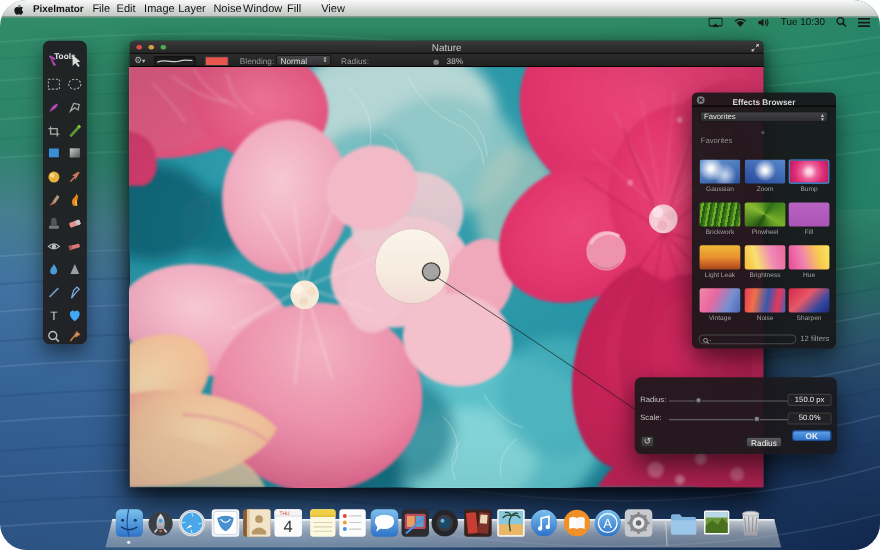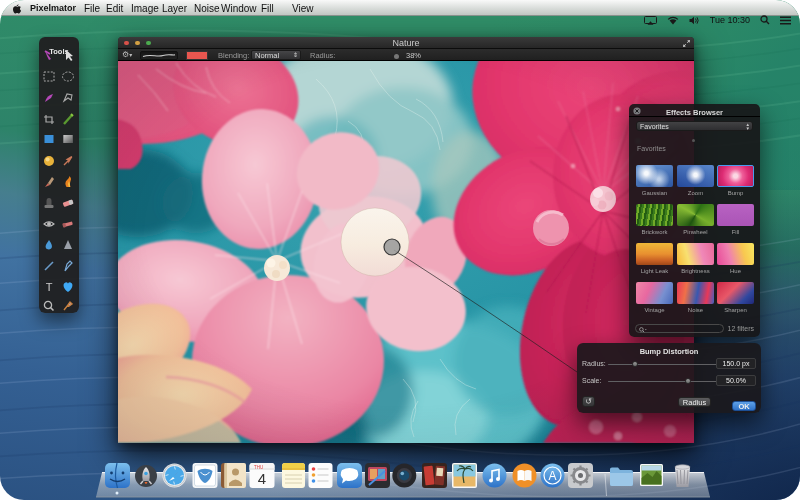--- a/index.html
+++ b/index.html
@@ -30,21 +30,21 @@
   background:linear-gradient(#3a3a3a,#262626); border-radius:4px 4px 0 0;
   border-bottom:1px solid #0c0c0c;text-decoration:underline; }
 #titlebar .title { position:absolute; left:0; right:0; top:1px; text-align:center; font-size:9px; color:#c9c9c9; }
 .tl { position:absolute; top:3.5px; width:4.5px; height:4.5px; border-radius:50%; }
 #toolbar { position:absolute; top:12px; left:0; right:0; height:12px; background:linear-gradient(#2c2c2c,#202020); border-bottom:1px solid #000; }
 #canvas { position:absolute; top:24px; left:0; width:576px; height:382px; }
 
 
 #fx { position:absolute; left:629px; top:84px; width:131px; height:233px;
   background:rgba(24,23,25,0.93); border-radius:5px; box-shadow:0 10px 24px rgba(0,0,0,.6);
-  color:#ccc;margin-top:20px; }
+  color:#ccc; }
 #fx .hdr { position:relative; height:13px; border-bottom:1px solid #000; }
 #fx .hdr .t { text-align:center; font-size:7.5px; font-weight:bold; color:#d8d8d8; padding-top:3.5px; }
 #fxdrop { position:absolute; left:7px; top:17px; width:117px; height:10px; background:linear-gradient(#424244,#2e2e31); border:1px solid #1a1a1a; border-radius:3px; font-size:7px; color:#e0e0e0; padding:0 3px; line-height:9.5px; }
 #fx .sect { position:absolute; left:8px; top:41px; font-size:7px; color:#8e8e8e; }
 #fxgrid { position:absolute; left:7px; top:61px; width:118px; }
 .thumb { position:absolute; width:37px; height:22px; border-radius:2px; overflow:hidden; }
 .tlabel { position:absolute; width:37px; text-align:center; font-size:6.5px; color:#a2a2a2; transform:scale(0.92); }
 #fxsearch { position:absolute; left:6px; bottom:4px; width:89px; height:9px; border:1px solid #4a4a4a; border-radius:5px; font-size:7px; color:#888; padding-left:3px; line-height:8px; }
 #fxcount { position:absolute; right:6px; bottom:5.5px; font-size:7px; color:#9a9a9a; }
 
@@ -472,32 +472,31 @@
         <svg style="position:absolute;left:3px;top:1.5px;" width="8" height="6" viewBox="0 0 8 6">
           <circle cx="2.4" cy="2.4" r="1.8" fill="none" stroke="#9a9a9a" stroke-width="0.9"></circle>
           <path d="M3.7,3.7 L5.2,5.2" stroke="#9a9a9a" stroke-width="1"></path>
           <path d="M6,2 l1.6,0 l-0.8,1.2 Z" fill="#9a9a9a"></path>
         </svg>
       </div>
   <div id="fxcount">12 filters</div>
 </div>
 
 <div id="bump">
-  <div class="t">Bump Distortion</div>
   <div class="lbl" style="left:5px; top:16.5px;">Radius:</div>
   <div class="track" style="left:31px; top:20.5px; width:110px;"></div>
   <div class="knob" style="left:55px; top:18px;"></div>
   <div class="vbox" style="right:5px; top:15px;">150.0 px</div>
   <div class="lbl" style="left:5px; top:33.5px;">Scale:</div>
   <div class="track" style="left:31px; top:37.5px; width:110px;"></div>
   <div class="knob" style="left:108px; top:35px;"></div>
   <div class="vbox" style="right:5px; top:32px;">50.0%</div>
   <div id="undo">↺</div>
   <div class="btn" style="right:50px; top:54px; width:33px; background:linear-gradient(#5c5c5e,#414143); border:1px solid #222;">Radius</div>
-  <div class="btn" style="right:5px; top:58px; width:24px; background:linear-gradient(#5ea1e8,#2f72c8); border:1px solid #1c4f96;font-weight:bold;">OK</div>
+  <div class="btn" style="right:5px; top:48px; width:36px; background:linear-gradient(#5ea1e8,#2f72c8); border:1px solid #1c4f96;font-weight:bold;">OK</div>
 </div>
 
 <div id="dockbg">
 <svg width="800" height="30" viewBox="0 0 800 30">
   <defs>
     <linearGradient id="dockg" x1="0" y1="0" x2="0" y2="1">
       <stop offset="0" stop-color="#eceef0" stop-opacity="0.82"></stop>
       <stop offset="0.5" stop-color="#c8ced4" stop-opacity="0.58"></stop>
       <stop offset="1" stop-color="#b2bac2" stop-opacity="0.5"></stop>
     </linearGradient>

